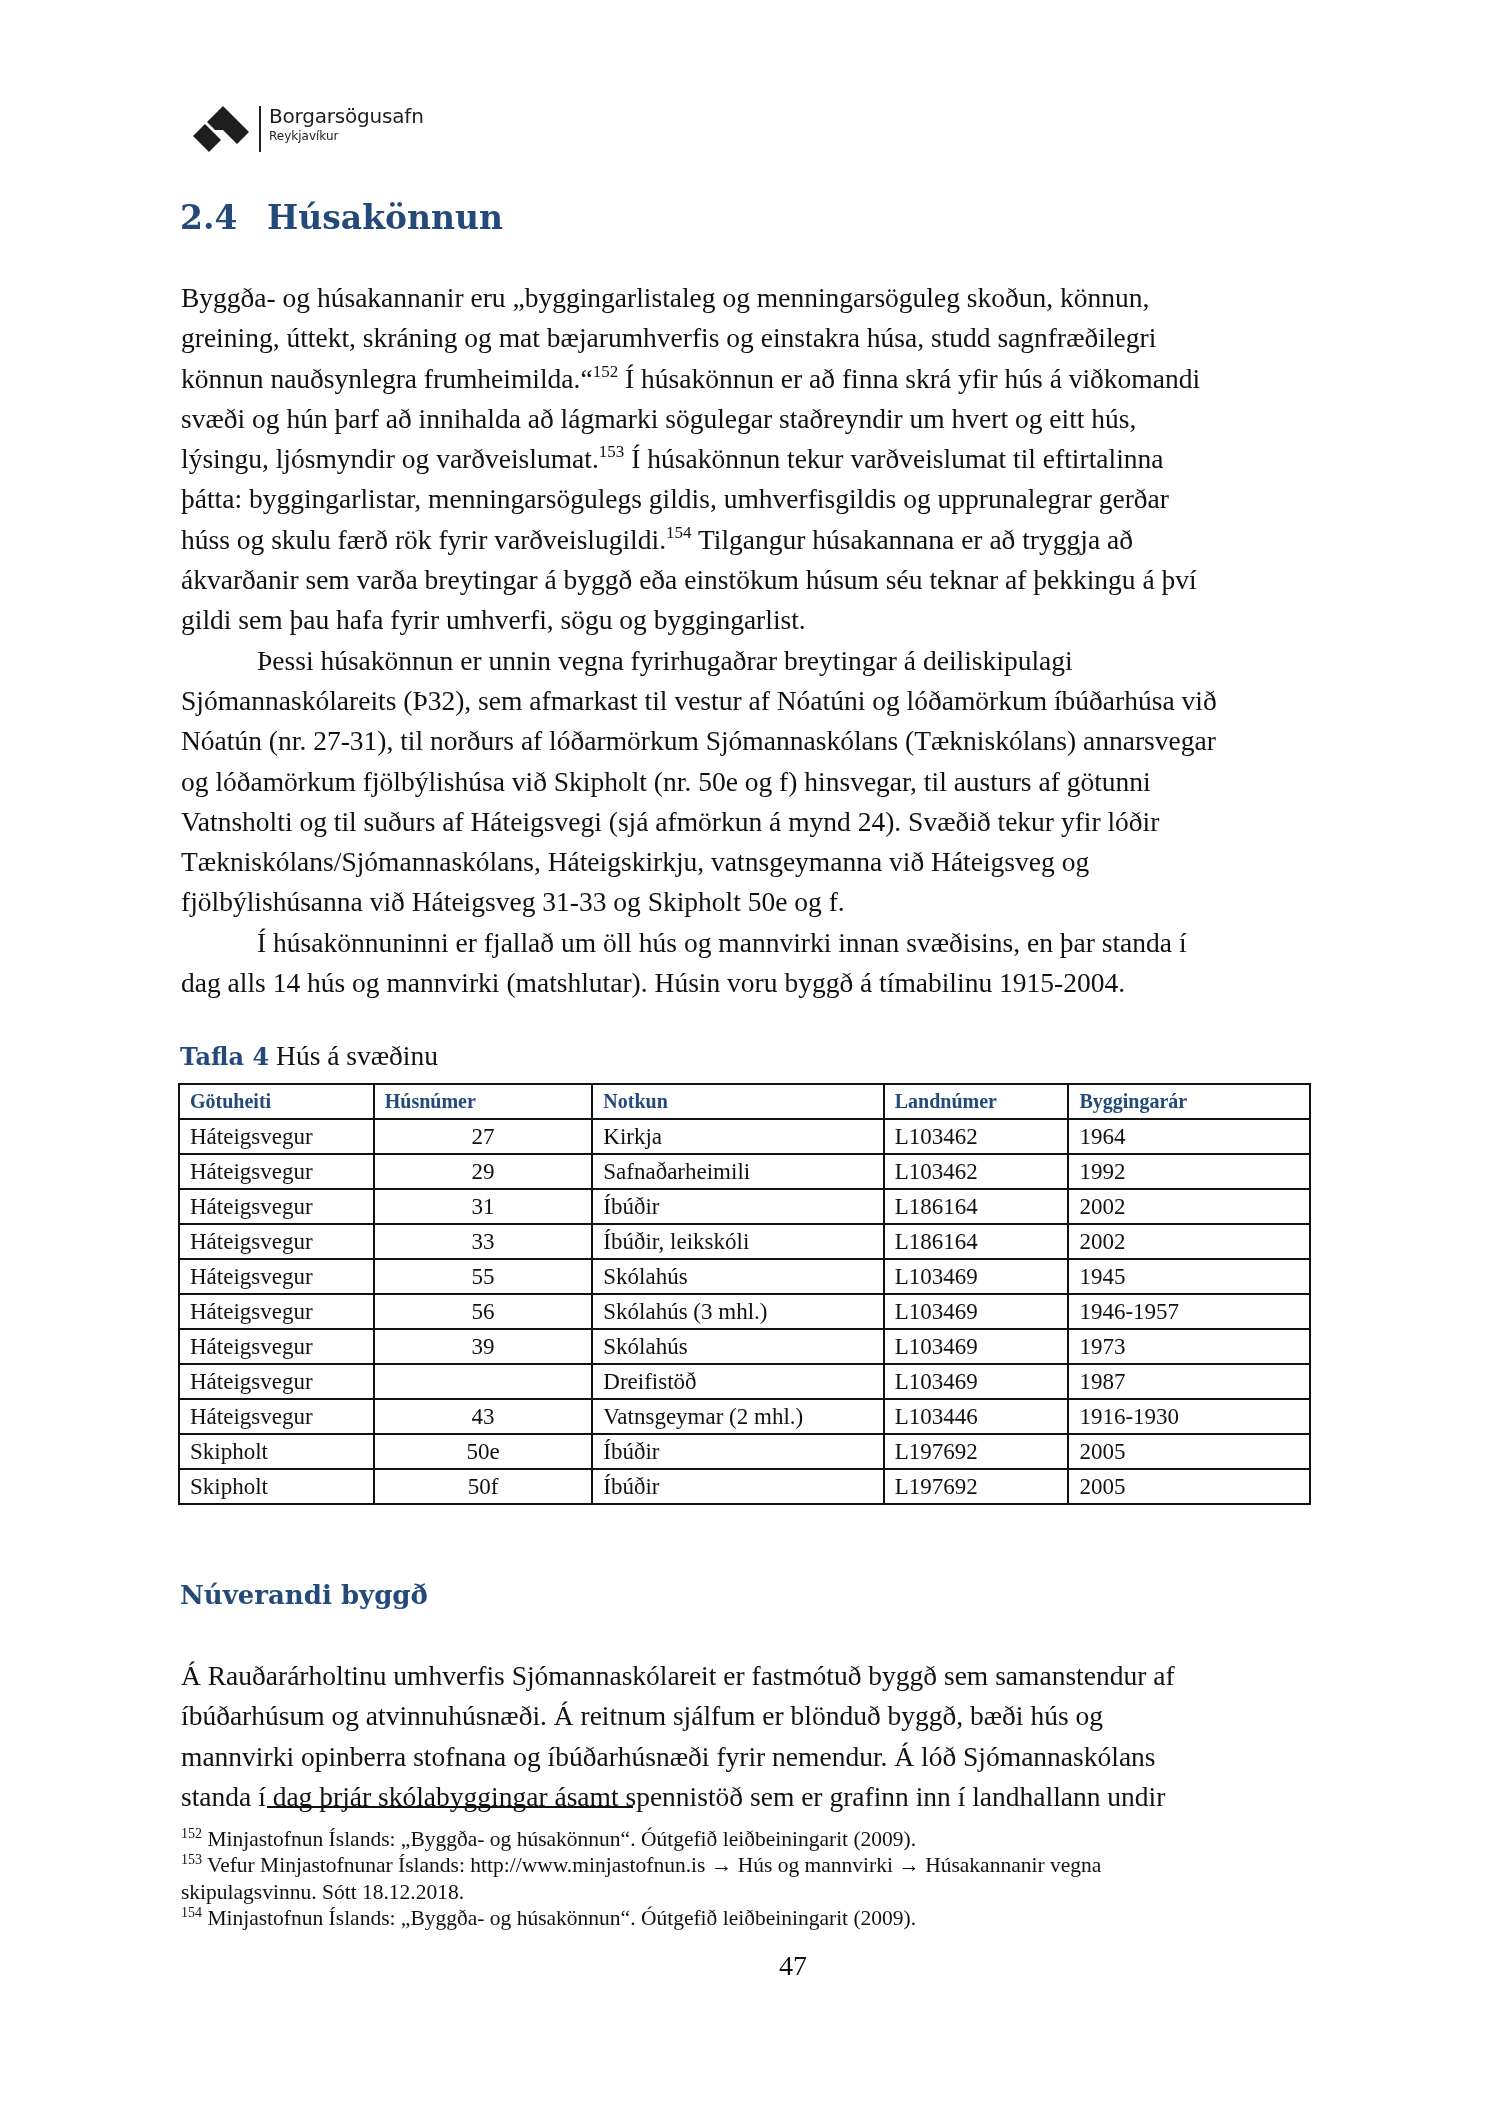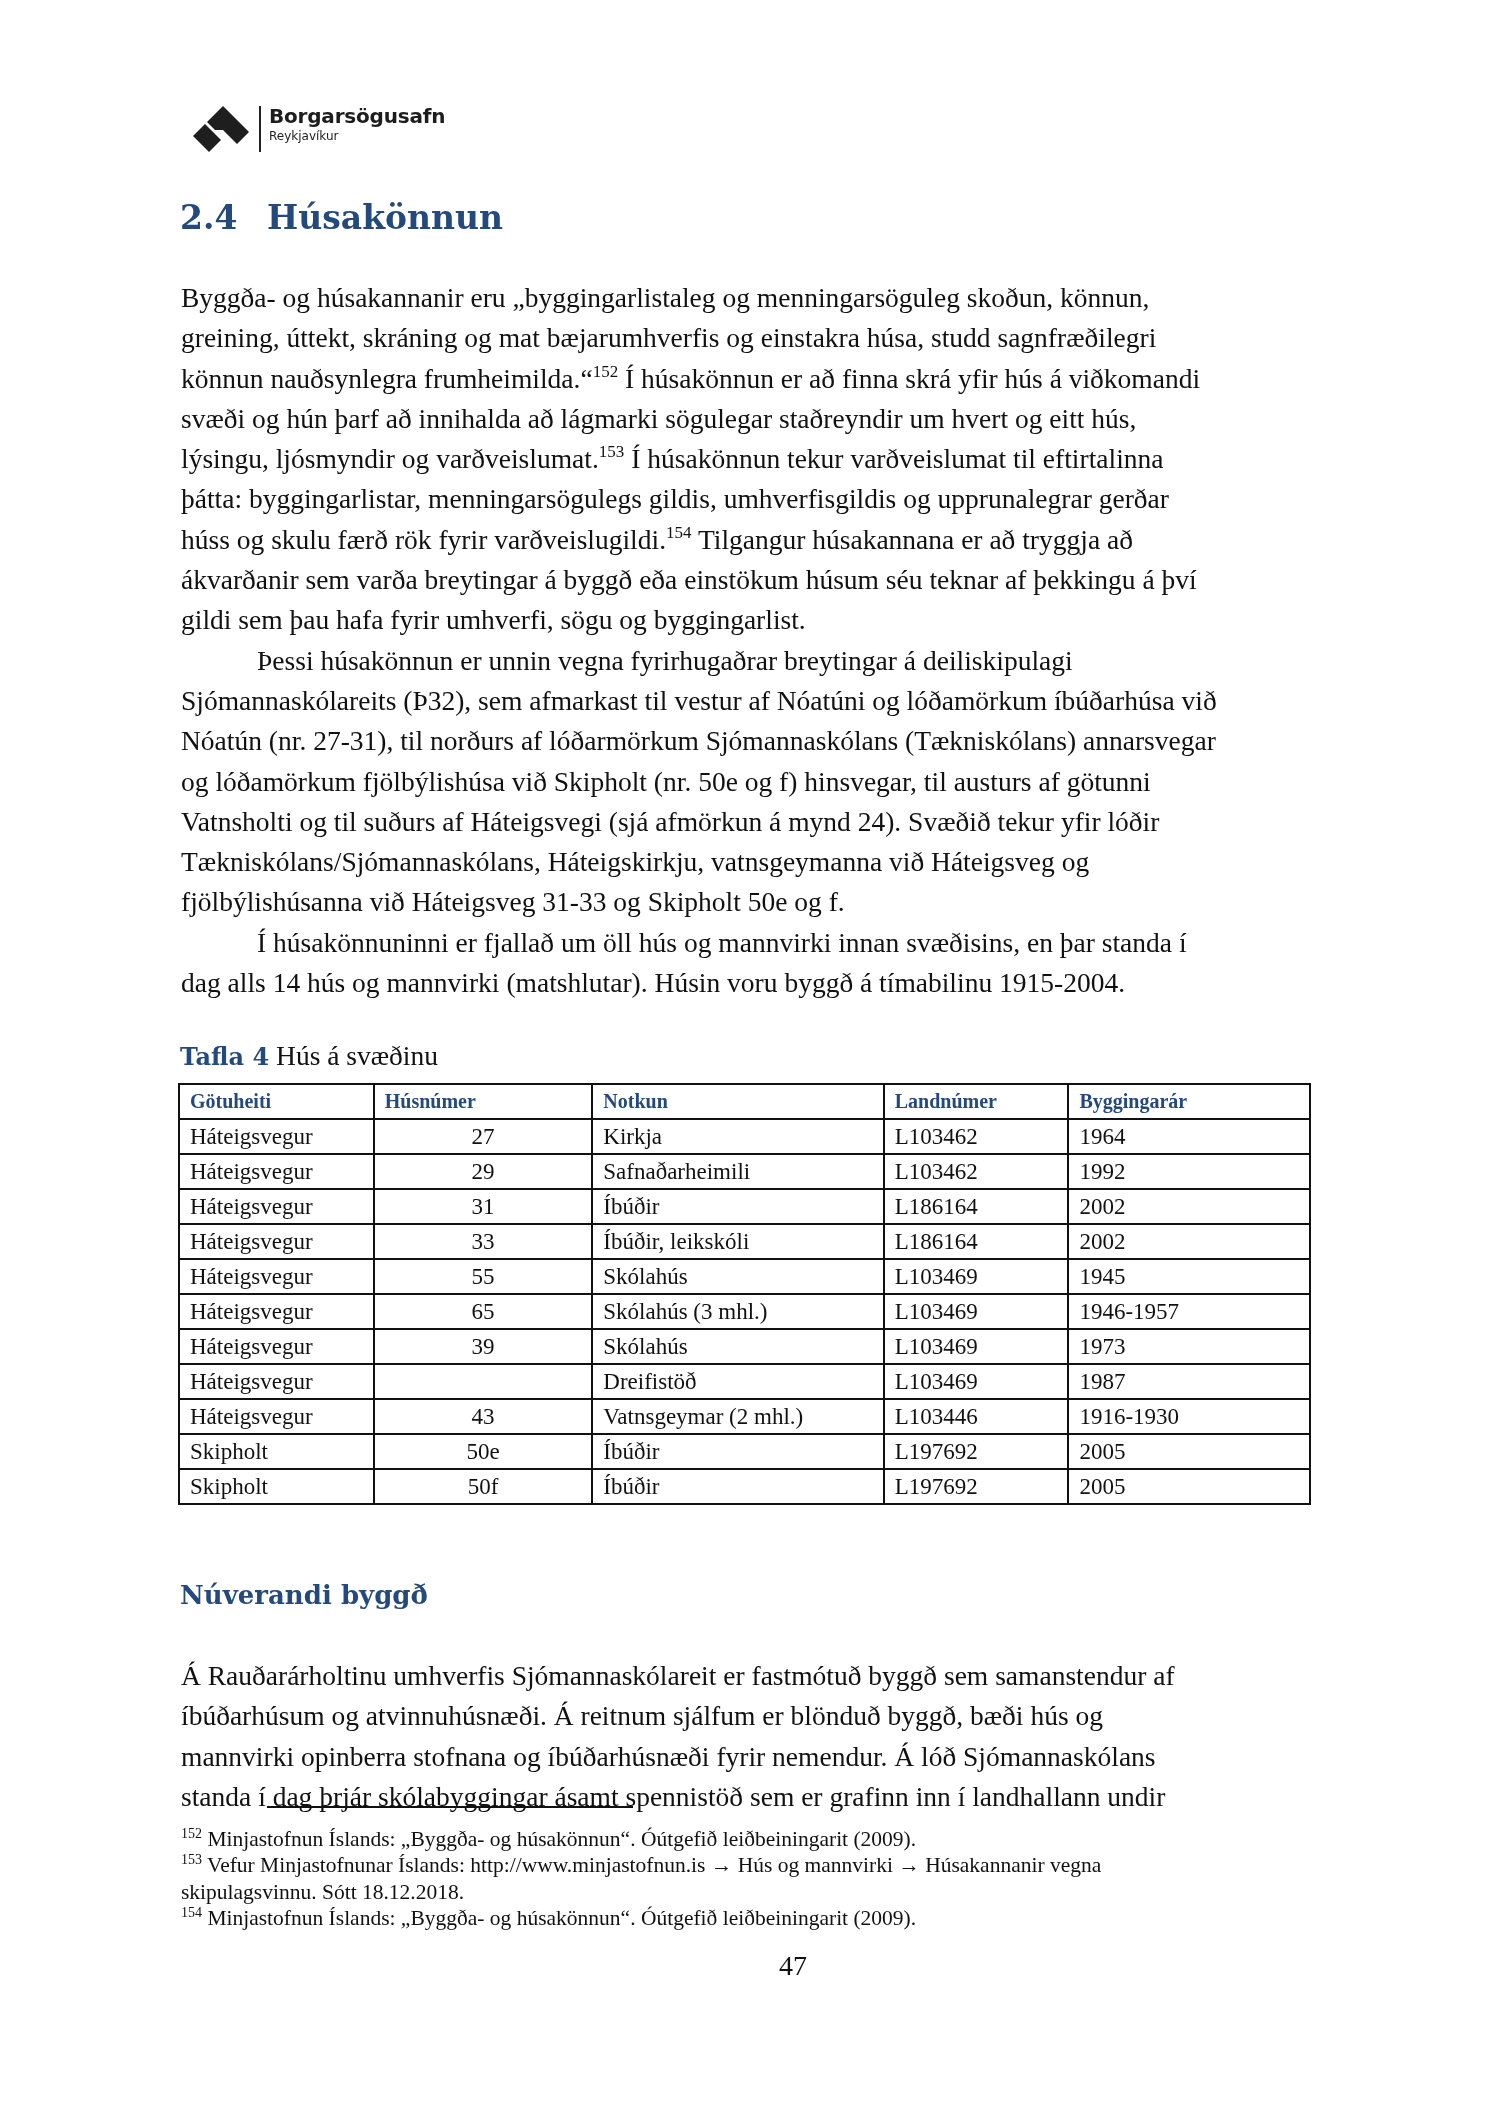--- a/index.html
+++ b/index.html
@@ -2,21 +2,21 @@
 <html><head>
 <meta charset="utf-8">
 <style>
   html,body{margin:0;padding:0;background:#fff;}
   body{width:1500px;height:2122px;position:relative;overflow:hidden;font-family:"Liberation Serif","DejaVu Serif",serif;color:#111;}
   .abs{position:absolute;}
   
   #logo{left:193px;top:104px;width:300px;height:52px;}
   #logo svg{position:absolute;left:0;top:2px;}
   #logo .divider{position:absolute;left:66px;top:2px;width:2px;height:46px;background:#222;}
-  #logo .l1{position:absolute;left:76px;top:0px;font-family:"DejaVu Sans",sans-serif;font-weight:bold;font-size:20px;color:#1d1d1d;letter-spacing:-0.2px;}
+  #logo .l1{position:absolute;left:76px;top:0px;font-family:"DejaVu Sans",sans-serif;font-weight:normal;font-size:20px;color:#1d1d1d;letter-spacing:-0.2px;}
   #logo .l2{position:absolute;left:76px;top:25px;font-family:"DejaVu Sans",sans-serif;font-size:12px;color:#1d1d1d;}
   
   #heading{left:180px;top:198px;font-family:"DejaVu Serif",serif;font-weight:bold;font-size:33px;color:#244a7c;white-space:nowrap;}
   #heading .num{display:inline-block;width:87px;}
   
   .lines{left:181px;width:1160px;font-size:27.5px;line-height:40.3px;white-space:nowrap;}
   .lines .ln{display:block;height:40.3px;}
   .lines .ind{padding-left:76px;}
   sup{font-size:17px;line-height:0;vertical-align:11px;margin-top:40px;}
   #body1{top:278px;}
@@ -128,21 +128,21 @@
       </tr>
       <tr>
         <td>Háteigsvegur</td>
         <td class="c">55</td>
         <td>Skólahús</td>
         <td>L103469</td>
         <td>1945</td>
       </tr>
       <tr>
         <td>Háteigsvegur</td>
-        <td class="c">65</td>
+        <td class="c">56</td>
         <td>Skólahús (3 mhl.)</td>
         <td>L103469</td>
         <td>1946-1957</td>
       </tr>
       <tr>
         <td>Háteigsvegur</td>
         <td class="c">39</td>
         <td>Skólahús</td>
         <td>L103469</td>
         <td>1973</td>

